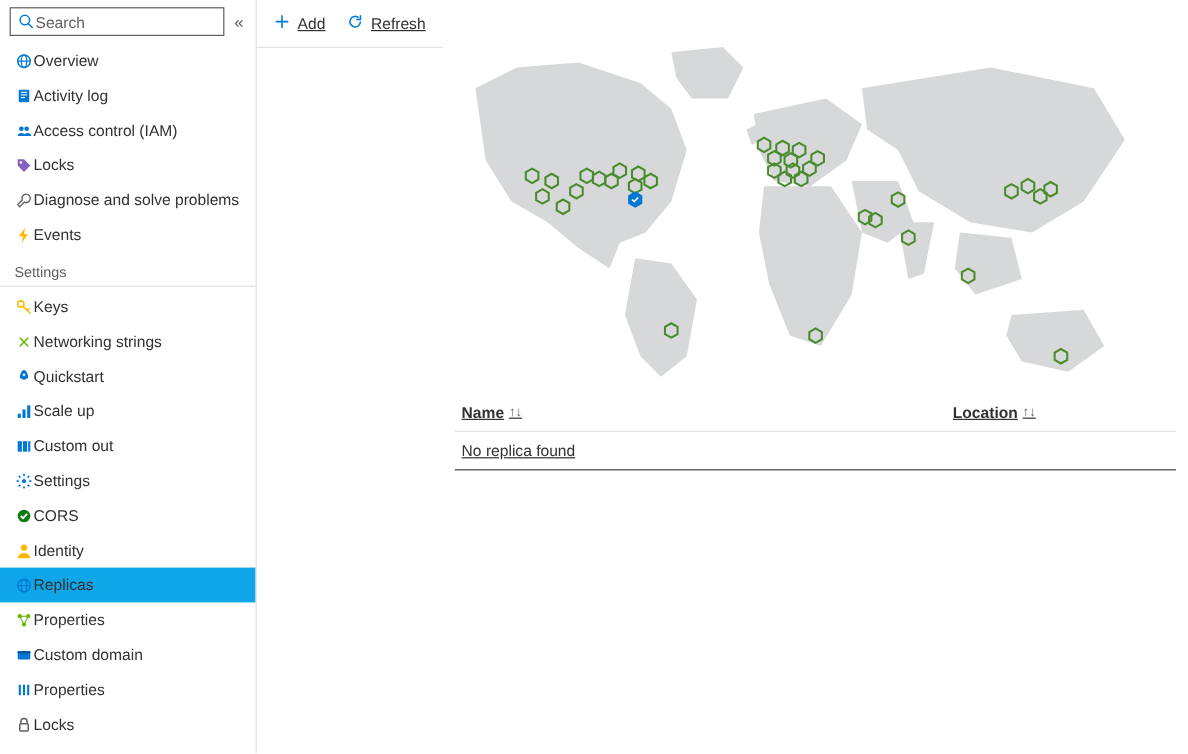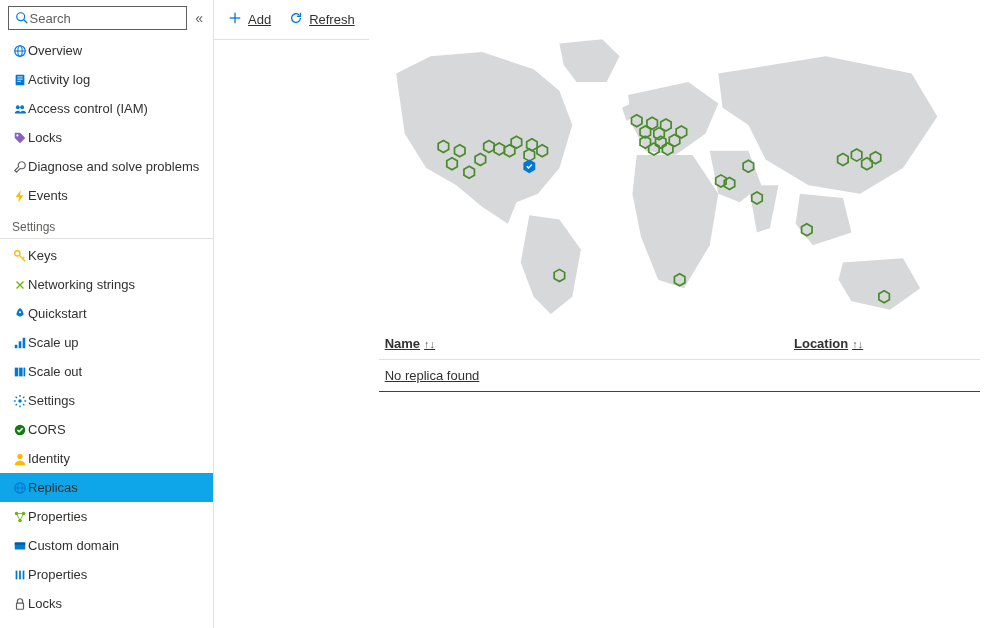--- a/index.html
+++ b/index.html
@@ -261,21 +261,21 @@
             <span class="nav-label">Scale up</span>
           </div>
           <div class="nav-item">
             <span class="nav-icon" style="color: rgb(0, 120, 212);">
               <svg viewBox="0 0 16 16" width="14" height="14">
                 <rect x="2" y="3" width="4" height="10" fill="currentColor"></rect>
                 <rect x="7" y="3" width="4" height="10" fill="currentColor"></rect>
                 <rect x="12" y="3" width="2" height="10" fill="currentColor"></rect>
               </svg>
             </span>
-            <span class="nav-label">Scale out</span>
+            <span class="nav-label">Custom out</span>
           </div>
           <div class="nav-item">
             <span class="nav-icon" style="color: rgb(0, 120, 212);">
               <svg viewBox="0 0 16 16" width="14" height="14">
                 <circle cx="8" cy="8" r="2" fill="currentColor"></circle>
                 <path d="M8 1v2M8 13v2M1 8h2M13 8h2M3 3l1.5 1.5M11.5 11.5L13 13M13 3l-1.5 1.5M4.5 11.5L3 13" stroke="currentColor" stroke-width="1.6"></path>
               </svg>
             </span>
             <span class="nav-label">Settings</span>
           </div>

